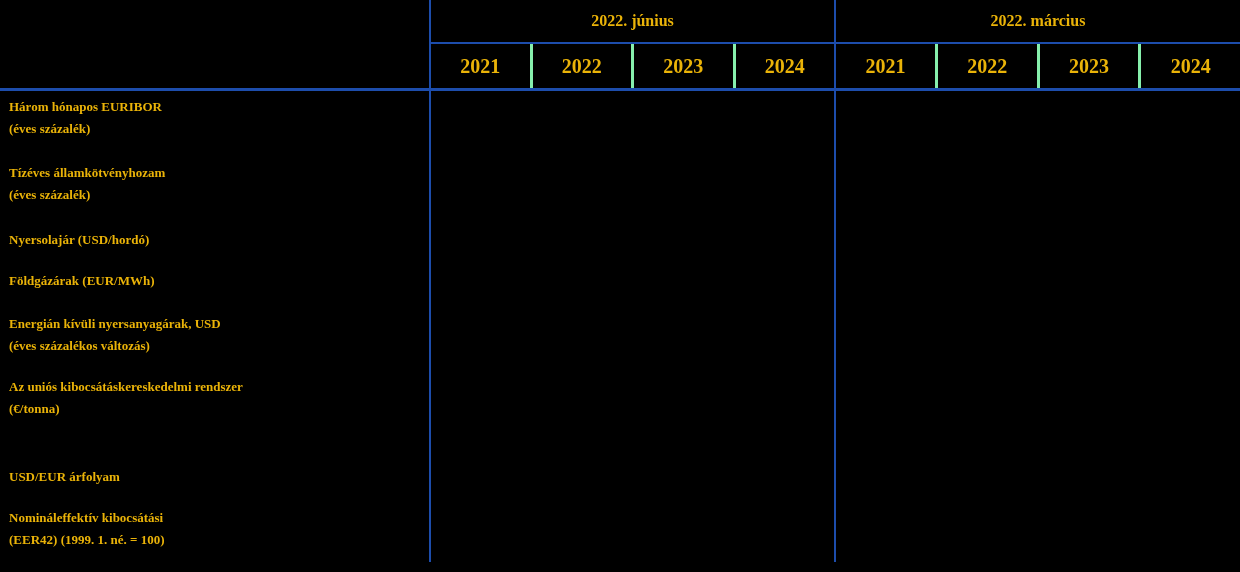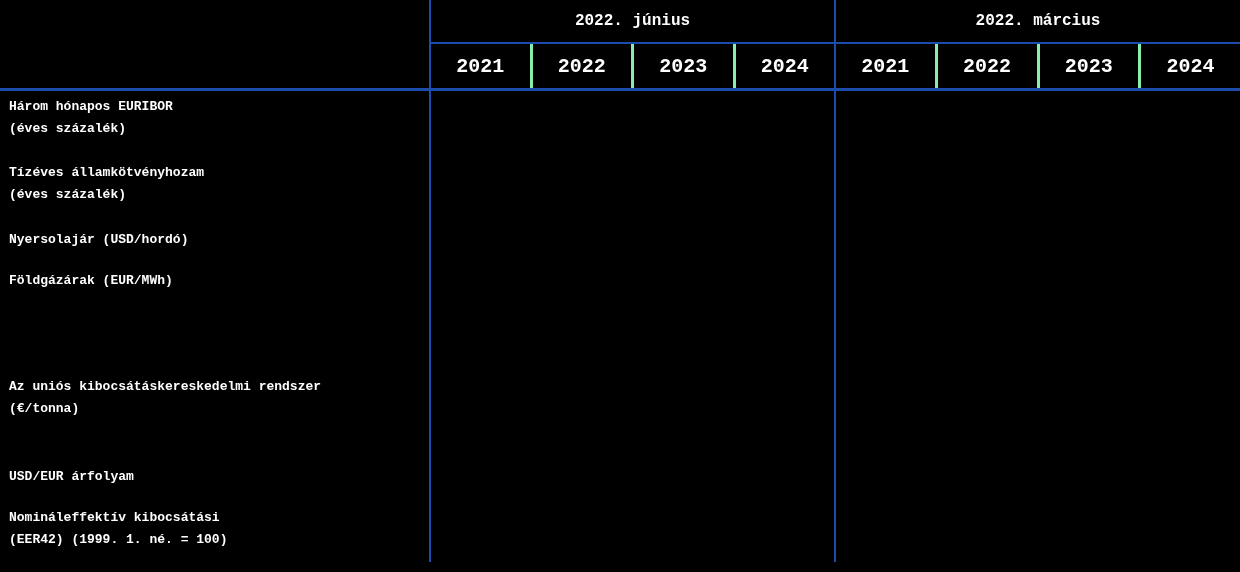--- a/index.html
+++ b/index.html
@@ -6,23 +6,23 @@
     margin: 0;
     padding: 0;
     background: #000000;
   }
   .screen {
     position: relative;
     width: 1240px;
     height: 572px;
     background: #000000;
     overflow: hidden;
-    font-family: Liberation Mono, monospace;
+    font-family: Liberation Serif, serif;
     font-weight: bold;
-    color: #ffffff;
+    color: #eab308;
   }
   
   .vline {
     position: absolute;
     top: 0;
     width: 2px;
     height: 562px;
     background: #1D4DAC;
   }
   .v1 { left: 429px; }
@@ -119,20 +119,24 @@
   </div>
 
   <div class="rowlabel r3">
     <div>Nyersolajár (USD/hordó)</div>
   </div>
 
   <div class="rowlabel r4">
     <div>Földgázárak (EUR/MWh)</div>
   </div>
 
+  <div class="rowlabel r5">
+    <div>Energián kívüli nyersanyagárak, USD</div>
+    <div>(éves százalékos változás)</div>
+  </div>
 
   <div class="rowlabel r6">
     <div>Az uniós kibocsátáskereskedelmi rendszer</div>
     <div>(€/tonna)</div>
   </div>
 
   <div class="rowlabel r7">
     <div>USD/EUR árfolyam</div>
   </div>
 

